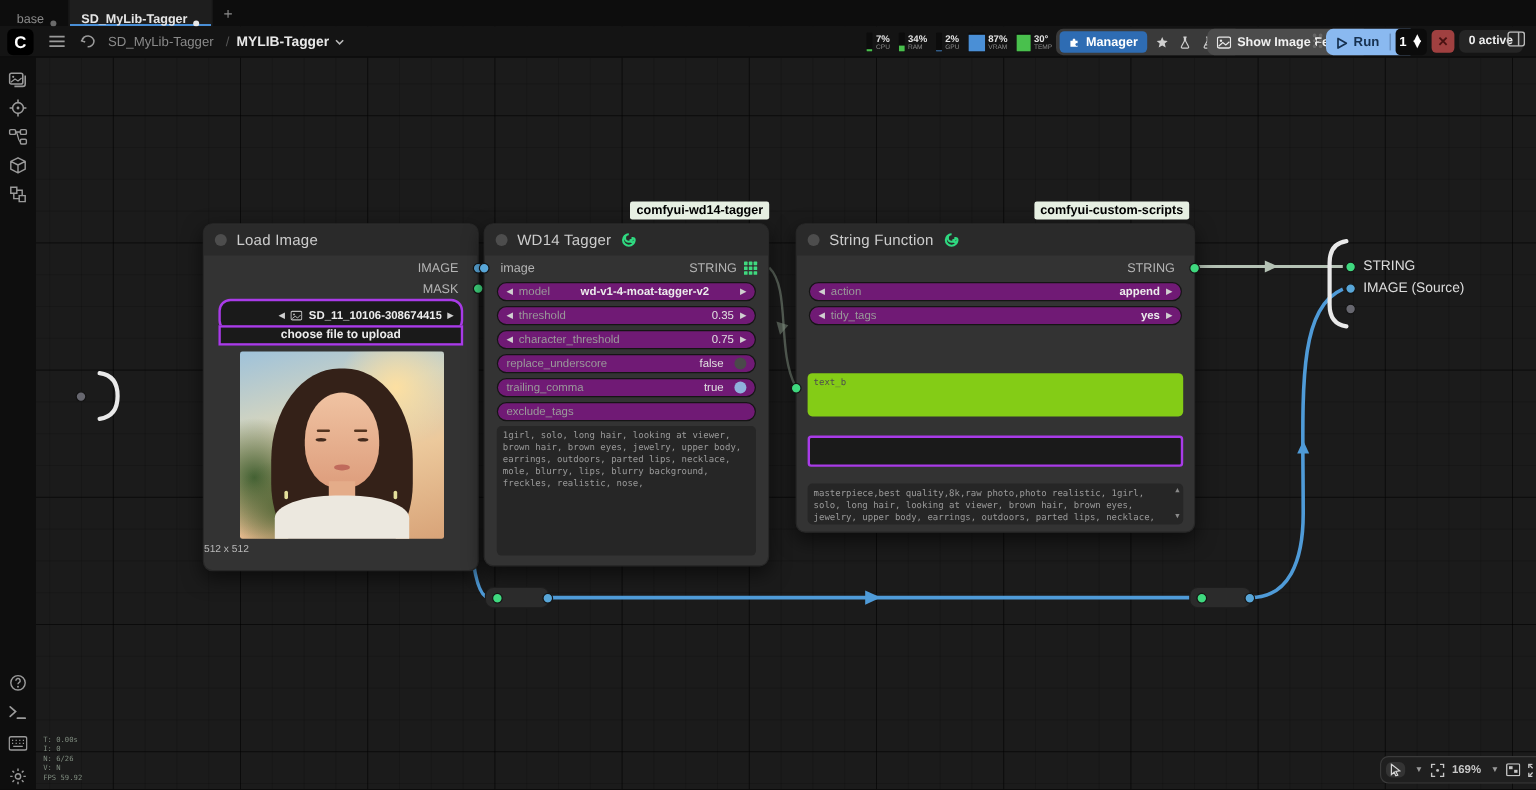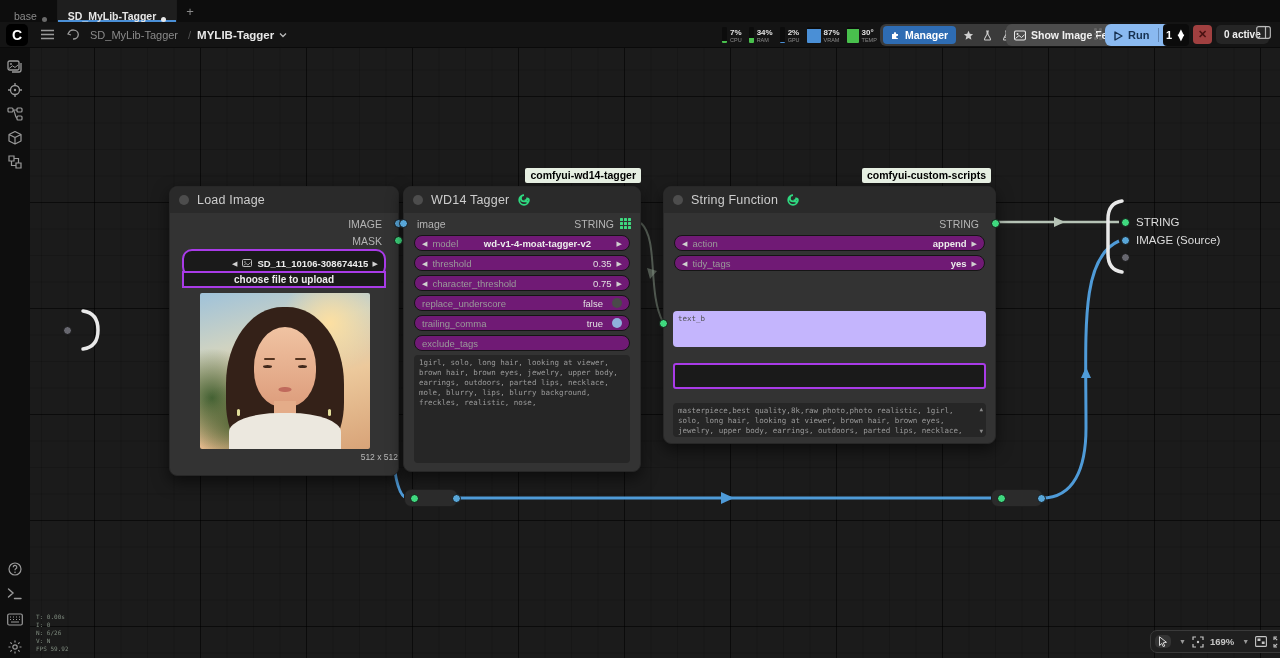--- a/index.html
+++ b/index.html
@@ -198,21 +198,21 @@
           <div class="p-brow" style="right:10px;"></div>
         <div class="p-eye" style="left:9px;"></div>
           <div class="p-eye" style="right:9px;"></div>
         <div class="p-lip"></div>
       </div>
       <div class="p-ear" style="left:37px;top:116px;"></div>
       <div class="p-ear" style="right:39px;top:116px;"></div>
       <div class="p-neck"></div>
       <div class="p-dress"></div>
     </div>
-    <div style="position:absolute;left:0;right:0;top:265px;text-align:right;font-size:8.5px;color:#b9b9b9;">512 x 512</div>
+    <div style="position:absolute;left:0;right:0;top:265px;text-align:left;font-size:8.5px;color:#b9b9b9;">512 x 512</div>
   </div>
 
   <div class="node" style="left:403px;top:186px;width:238px;height:286px;">
     <div class="node-header">
       <span class="collapse-dot"></span>
       <span class="node-title">WD14 Tagger</span>
       <svg class="icon" width="14" height="14" viewBox="0 0 16 16">
           <path d="M13.5 8 A5.5 5.5 0 1 1 8 2.5 A3.6 3.6 0 1 0 11.6 6.1 A2 2 0 1 1 9.6 8.1" stroke="#2fd980" stroke-width="2" fill="none" stroke-linecap="round"></path>
         </svg>
     </div>
@@ -284,21 +284,21 @@
     </div>
     <div class="widget" style="top:68px;">
       <span class="warrow">◀</span>
       <span class="wlabel">tidy_tags</span>
       <span class="wvalue" style="font-weight:600;color:#ececec;">yes</span>
       <span class="warrow">▶</span>
     </div>
 
 
     <span class="slot-dot dot-green" style="left:-5px;top:132px;"></span>
-    <div class="txt" style="left:9px;right:9px;top:124px;height:36px;background:#c4b5fd;">
+    <div class="txt" style="left:9px;right:9px;top:124px;height:36px;background:#84cc16;">
       <span style="color:#4e4e4e;">text_b</span>
     </div>
 
     <div class="purple-box" style="left:9px;right:9px;top:176px;height:26px;"></div>
 
     <div class="txt" style="left:9px;right:9px;top:216px;height:34px;padding-right:14px;">
       <span>masterpiece,best quality,8k,raw photo,photo realistic, 1girl, solo, long hair, looking at viewer, brown hair, brown eyes, jewelry, upper body, earrings, outdoors, parted lips, necklace, mole, blurry,</span>
       <span style="position:absolute;right:3px;top:2px;font-size:6px;color:#8a8a8a;">▲</span>
       <span style="position:absolute;right:3px;bottom:2px;font-size:6px;color:#8a8a8a;">▼</span>
     </div>

